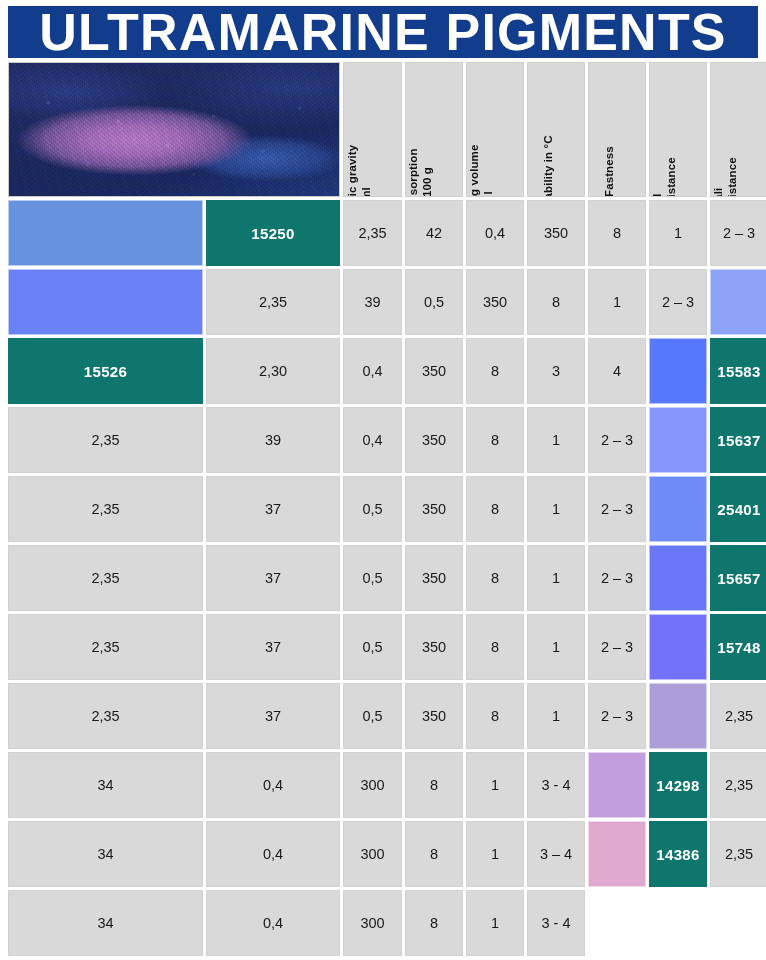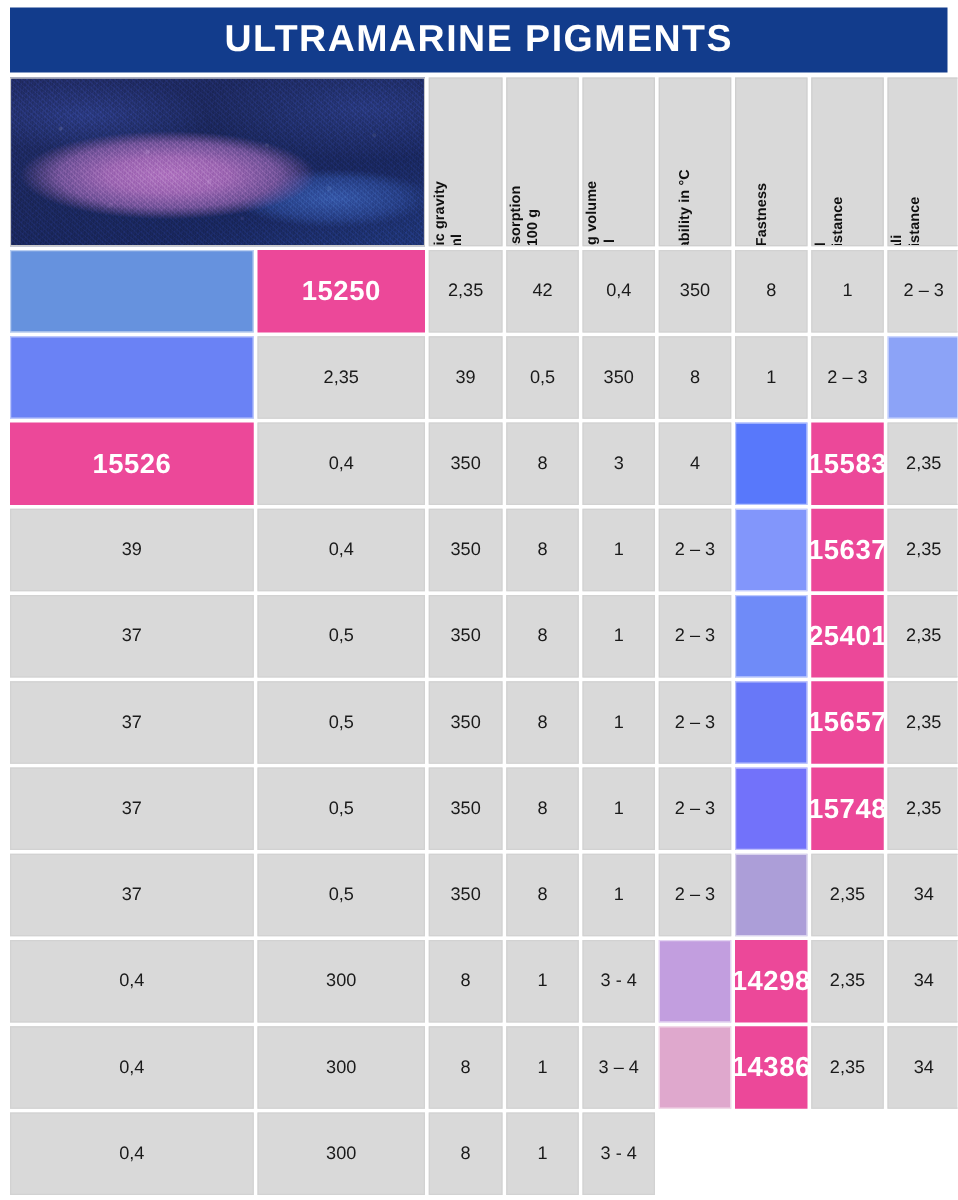--- a/index.html
+++ b/index.html
@@ -28,21 +28,21 @@
     top: 6px;
     width: 750px;
     height: 52px;
     background: #123C8C;
     display: flex;
     align-items: center;
     justify-content: center;
   }
   .title-text {
     color: #ffffff;
-    font-size: 30px;
+    font-size: 52px;
     font-weight: bold;
     letter-spacing: 1.2px;
     line-height: 1;
     font-family: "Liberation Sans", sans-serif;
     white-space: nowrap;
   }
 
   
   .table {
     position: absolute;
@@ -131,26 +131,26 @@
   }
   .hdr-rot .l2 { display: block; }
 
   
   .swatch {
     border: 1px solid rgba(255,255,255,0.55);
   }
 
   
   .code-cell {
-    background: #ec4899;
+    background: #0f766e;
     display: flex;
     align-items: center;
     justify-content: center;
     color: #ffffff;
-    font-size: 22px;
+    font-size: 15px;
     font-weight: bold;
     letter-spacing: 0.4px;
   }
 
   
   .data-cell {
     background: #d9d9d9;
     display: flex;
     align-items: center;
     justify-content: center;
@@ -209,20 +209,21 @@
       <div class="cell swatch" style="background: rgb(106, 130, 245);"></div>
       <div class="cell data-cell">2,35</div>
       <div class="cell data-cell">39</div>
       <div class="cell data-cell">0,5</div>
       <div class="cell data-cell">350</div>
       <div class="cell data-cell">8</div>
       <div class="cell data-cell">1</div>
       <div class="cell data-cell">2 – 3</div>
       <div class="cell swatch" style="background: rgb(140, 163, 247);"></div>
       <div class="cell code-cell">15526</div>
+      <div class="cell data-cell">2,30</div>
       <div class="cell data-cell">0,4</div>
       <div class="cell data-cell">350</div>
       <div class="cell data-cell">8</div>
       <div class="cell data-cell">3</div>
       <div class="cell data-cell">4</div>
       <div class="cell swatch" style="background: rgb(88, 120, 251);"></div>
       <div class="cell code-cell">15583</div>
       <div class="cell data-cell">2,35</div>
       <div class="cell data-cell">39</div>
       <div class="cell data-cell">0,4</div>

